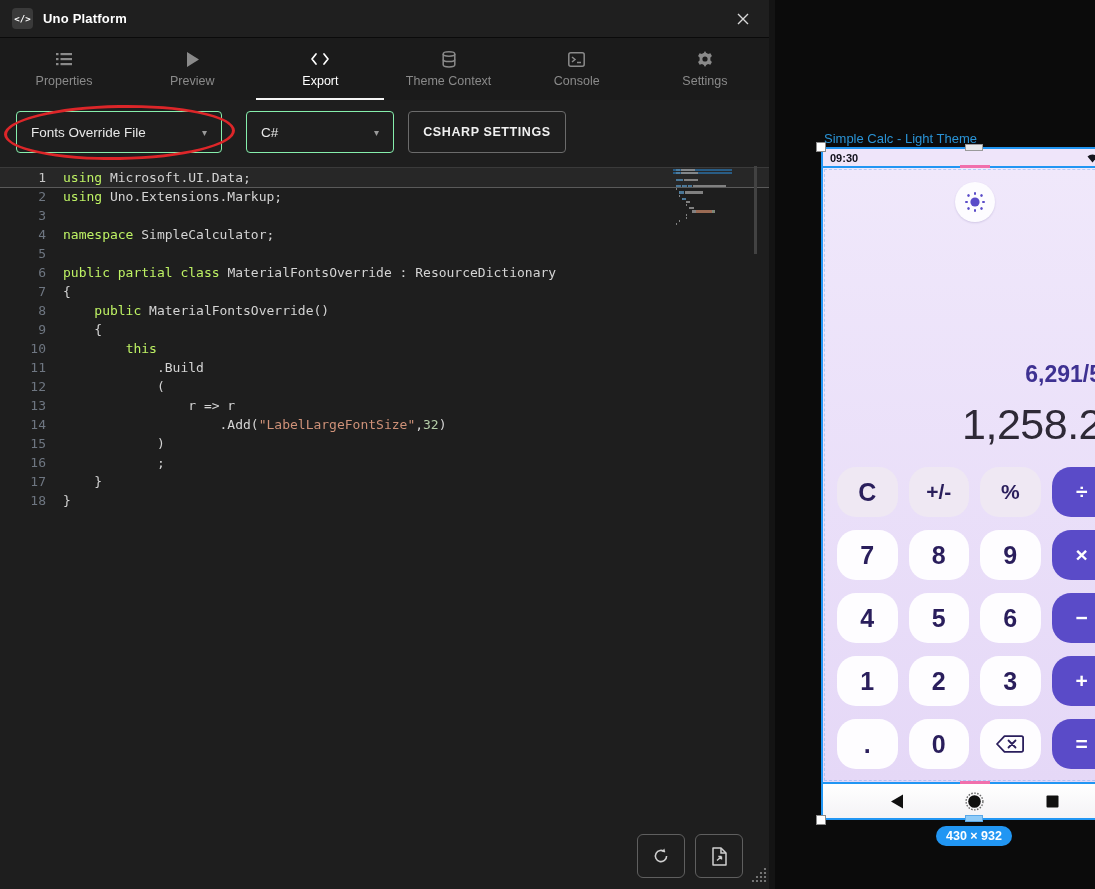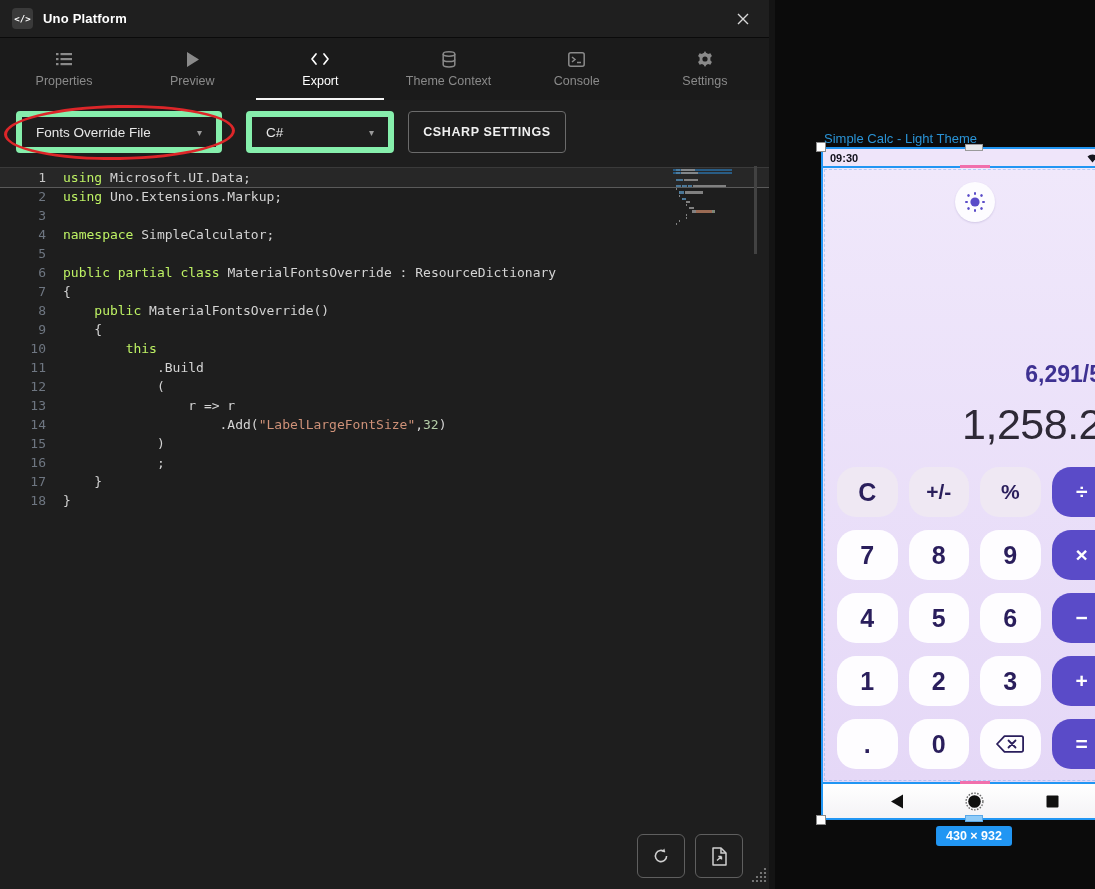--- a/index.html
+++ b/index.html
@@ -14,21 +14,21 @@
   .app-title { color:#fff; font-size:13px; font-weight:bold; margin-left:10px; letter-spacing:.2px; }
   .close-btn { margin-left:auto; width:28px; height:28px; display:flex; align-items:center; justify-content:center; background:none; border:none; cursor:pointer; }
 
   .tabbar { height:62px; background:#1b1b1b; display:flex; position:relative; flex:none; }
   .tab { flex:1; display:flex; flex-direction:column; align-items:center; justify-content:center; gap:6px; color:#8a8a8a; font-size:12.5px; background:none; border:none; cursor:pointer; }
   .tab.active { color:#ffffff; }
   .tab .ticon { height:18px; display:flex; align-items:center; }
   .tab-underline { position:absolute; bottom:0; left:33.333%; width:16.667%; height:2px; background:#f5f5f5; }
 
   .toolbar { height:64px; display:flex; align-items:center; padding:0 16px; position:relative; flex:none; background:#1e1e1e; }
-  .dropdown { height:42px; border:6px solid #86efac; border-radius:4px; background:#1e1e1e; color:#e8e8e8; font-size:13.5px; display:flex; align-items:center; padding:0 14px; cursor:pointer; }
+  .dropdown { height:42px; border:1px solid #86efac; border-radius:4px; background:#1e1e1e; color:#e8e8e8; font-size:13.5px; display:flex; align-items:center; padding:0 14px; cursor:pointer; }
   .dropdown .caret { margin-left:auto; color:#9a9a9a; font-size:10px; }
   #dd-file { width:206px; }
   #dd-lang { width:148px; margin-left:24px; }
   #btn-settings { width:158px; height:42px; margin-left:14px; border:1px solid #6b6b6b; border-radius:4px; background:#1e1e1e; color:#f0f0f0; font-size:12.5px; font-weight:bold; letter-spacing:.6px; cursor:pointer; }
   .annotation-ellipse { position:absolute; left:4px; top:5px; width:231px; height:55px; border:3px solid #dd2629; border-radius:50%; transform:rotate(-1deg); pointer-events:none; }
 
   .editor { flex:1; position:relative; font-family:"DejaVu Sans Mono", monospace; font-size:13px; line-height:19px; padding-top:4px; overflow:hidden; }
   .code-row { display:flex; white-space:pre; }
   .code-row.current { background:#272727; box-shadow:0 1px 0 #5a5a5a, 0 -1px 0 #3a3a3a; }
   .gutter-num { width:46px; flex:none; text-align:right; color:#6e7681; user-select:none; }
@@ -71,21 +71,21 @@
   .kp.muted { background:#efe8f3; }
   .kp.accent { background:#5a4bc8; color:#ffffff; font-size:21px; }
   .kp.small { font-size:21px; }
 
   .navbar { height:34px; flex:none; background:linear-gradient(180deg,#ffffff,#f4f3f6); display:flex; align-items:center; justify-content:space-around; padding:0 36px; }
   .nav-btn { background:none; border:none; display:flex; align-items:center; justify-content:center; cursor:pointer; }
 
   .handle { position:absolute; width:10px; height:10px; background:#fff; border:1px solid #8a8a8a; }
   .handle-mid { position:absolute; width:18px; height:7px; background:#e9e9e9; border:1px solid #9a9a9a; }
   .handle-mid.blue { background:#8fcbf8; border-color:#5aa8e8; }
-  .size-badge { position:absolute; top:826px; left:161px; transform:translateX(-50%); background:#2196f3; color:#fff; font-size:12.5px; font-weight:bold; padding:3px 10px; border-radius:3px; white-space:nowrap; }
+  .size-badge { position:absolute; top:826px; left:161px; transform:translateX(-50%); background:#2196f3; color:#fff; font-size:12.5px; font-weight:bold; padding:3px 10px; border-radius:10px; white-space:nowrap; }
 </style>
 </head>
 <body>
 
 <div id="stage">
 
   <div id="left-panel">
 
     <div class="titlebar">
       <div class="app-icon">&lt;/&gt;</div>

